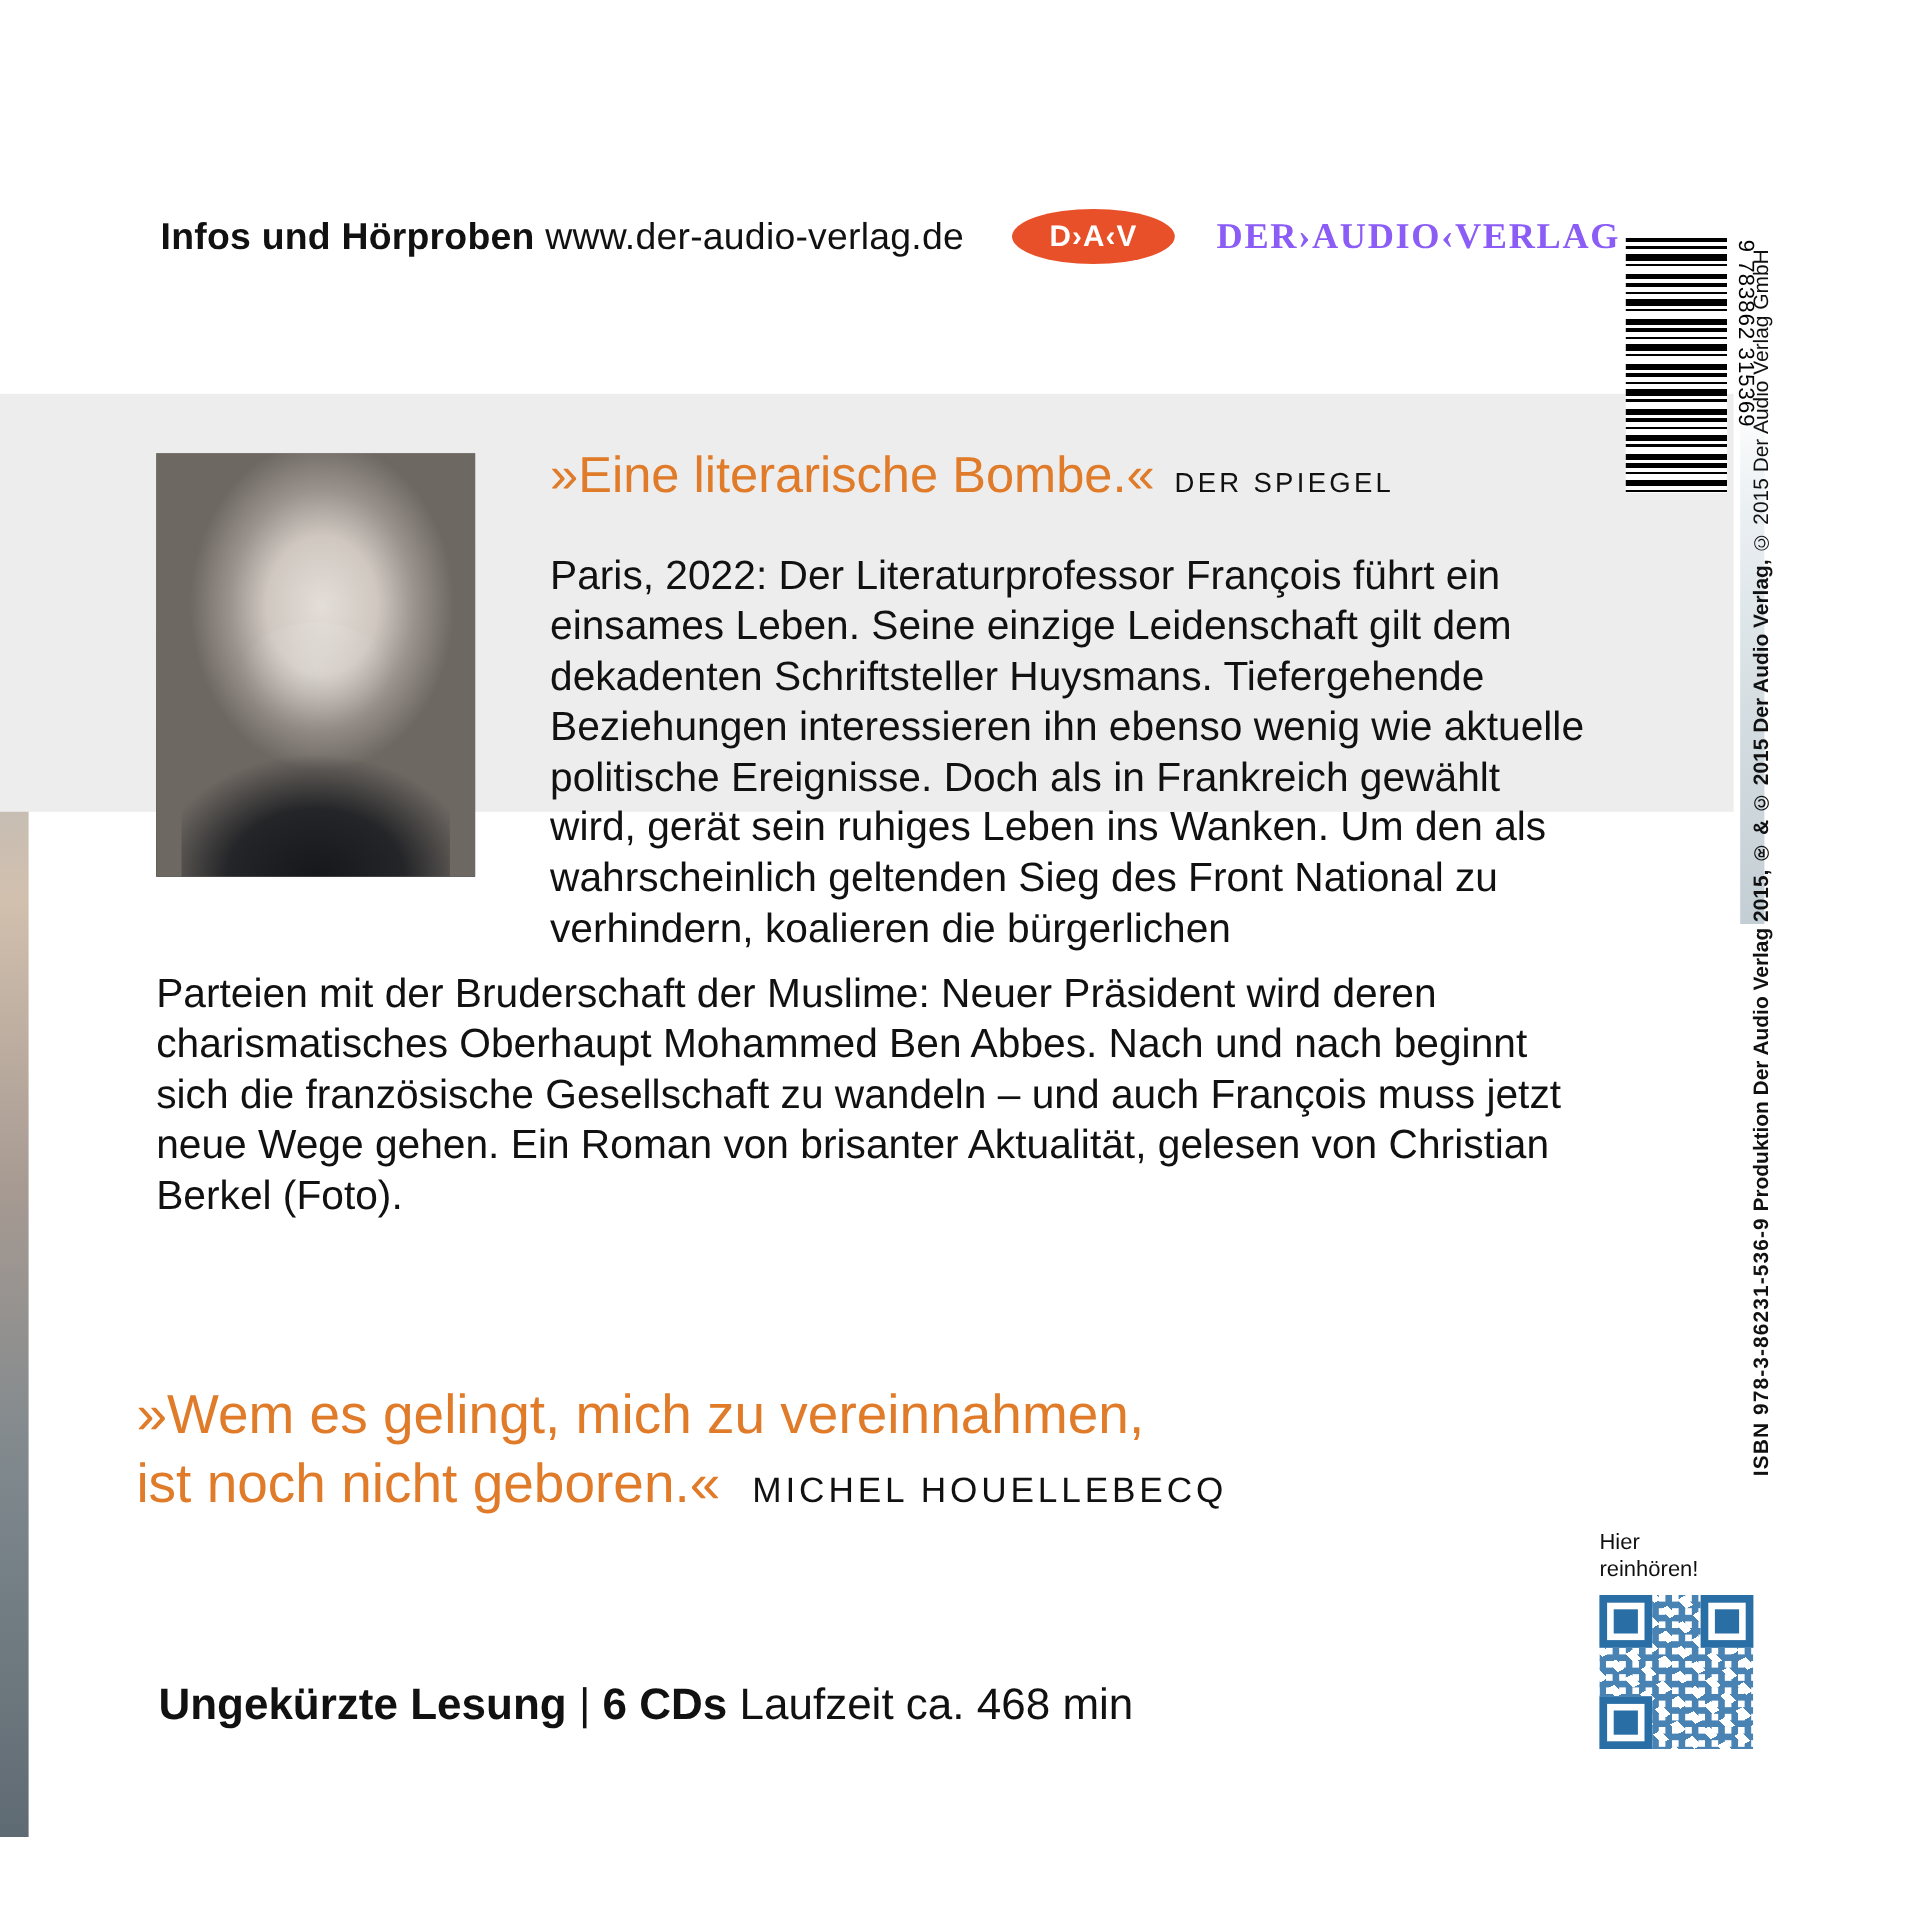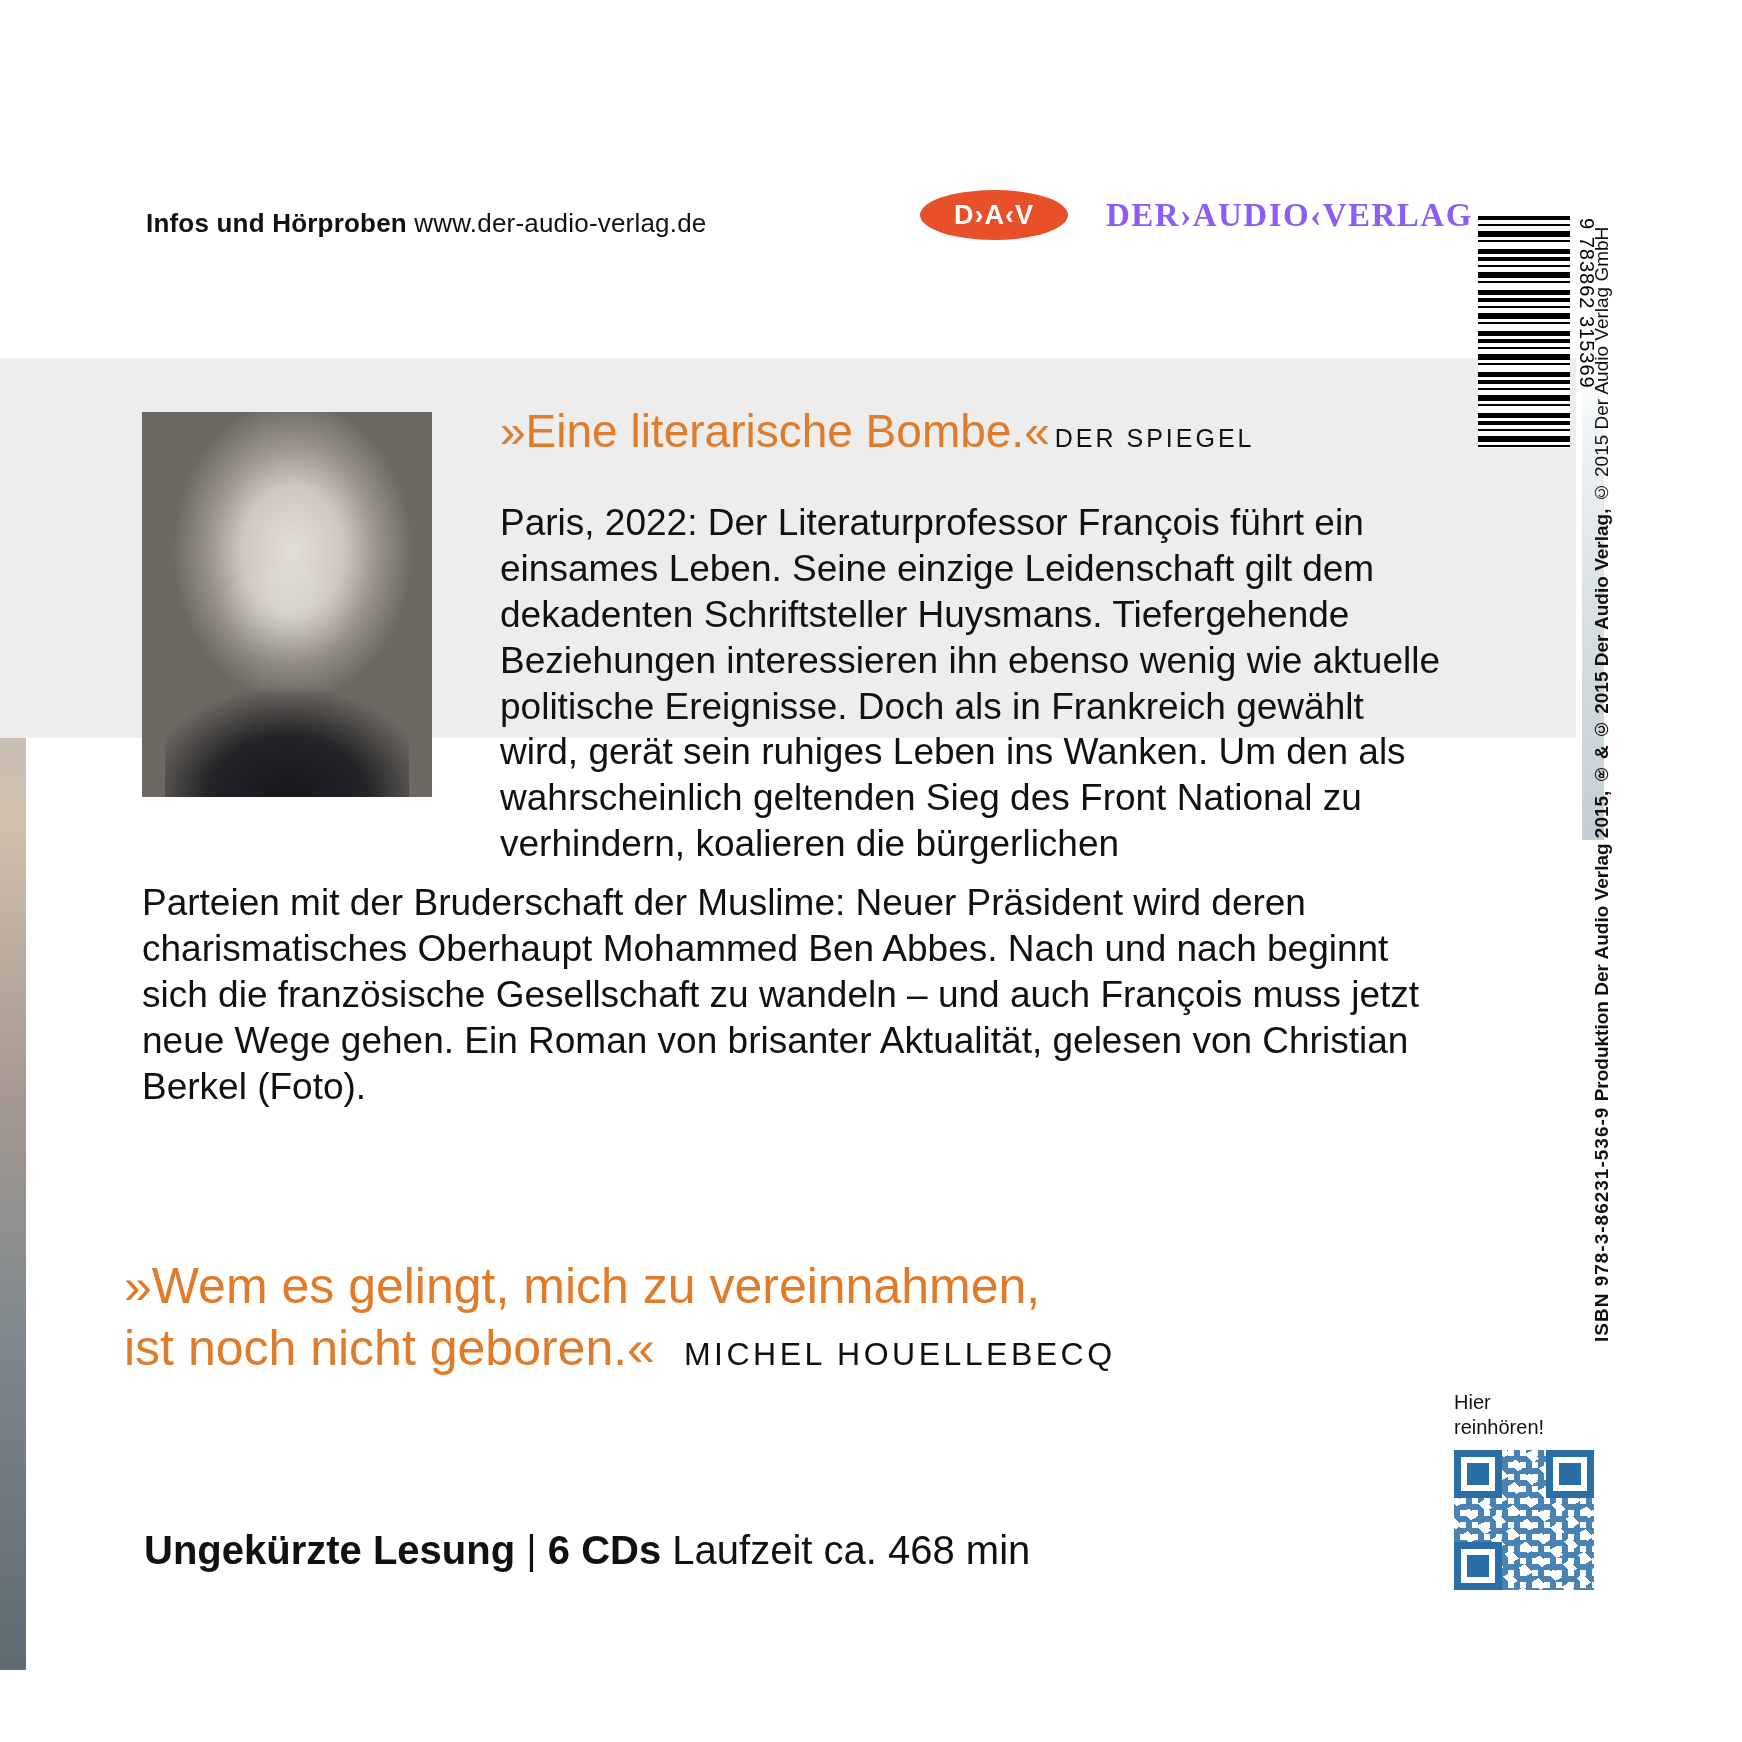--- a/index.html
+++ b/index.html
@@ -45,22 +45,22 @@
   
   #header {
     position: absolute;
     left: 0; right: 0;
     top: 196px;
     height: 60px;
   }
   .header-infos {
     position: absolute;
     left: 146px;
-    top: 12px;
-    font-size: 26px;
+    top: 0;
+    font-size: 34px;
     color: #111;
     white-space: nowrap;
     letter-spacing: .2px;
   }
   .header-infos b { font-weight: 700; }
   .header-infos span.url { font-weight: 400; }
 
   .dav-logo {
     position: absolute;
     left: 920px;
@@ -184,21 +184,21 @@
     font-size: 46px;
     line-height: 1;
     font-weight: 400;
     margin-top: 44px;
   }
   .q-source {
     color: #111;
     font-size: 25px;
     letter-spacing: 3px;
     font-weight: 400;
-    margin-left: 5px;
+    margin-left: 18px;
   }
 
   #blurb {
     position: absolute;
     left: 500px;
     top: 500px;
     width: 945px;
     font-size: 37px;
     line-height: 1.24;
     color: #111;

